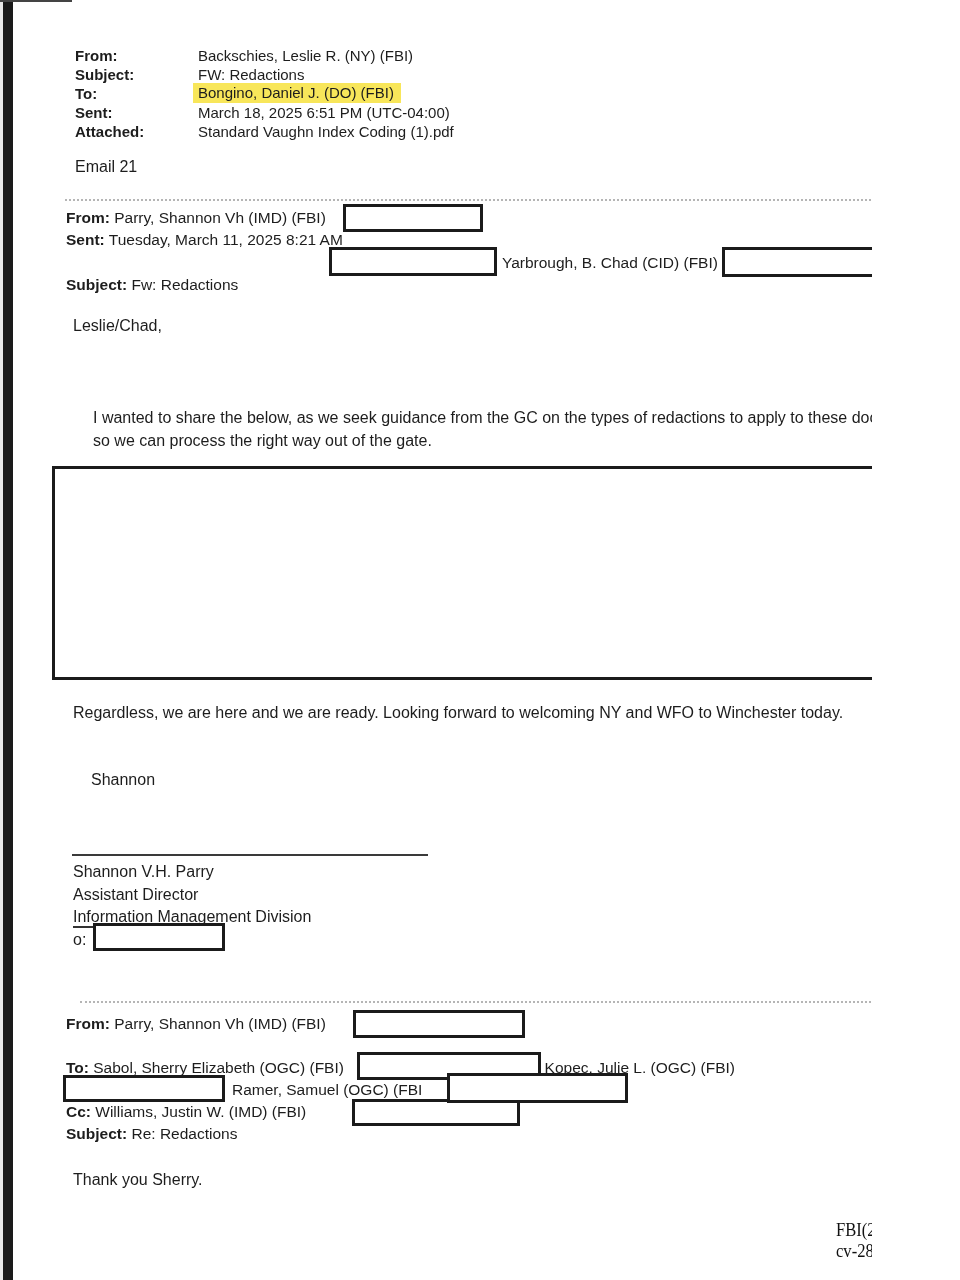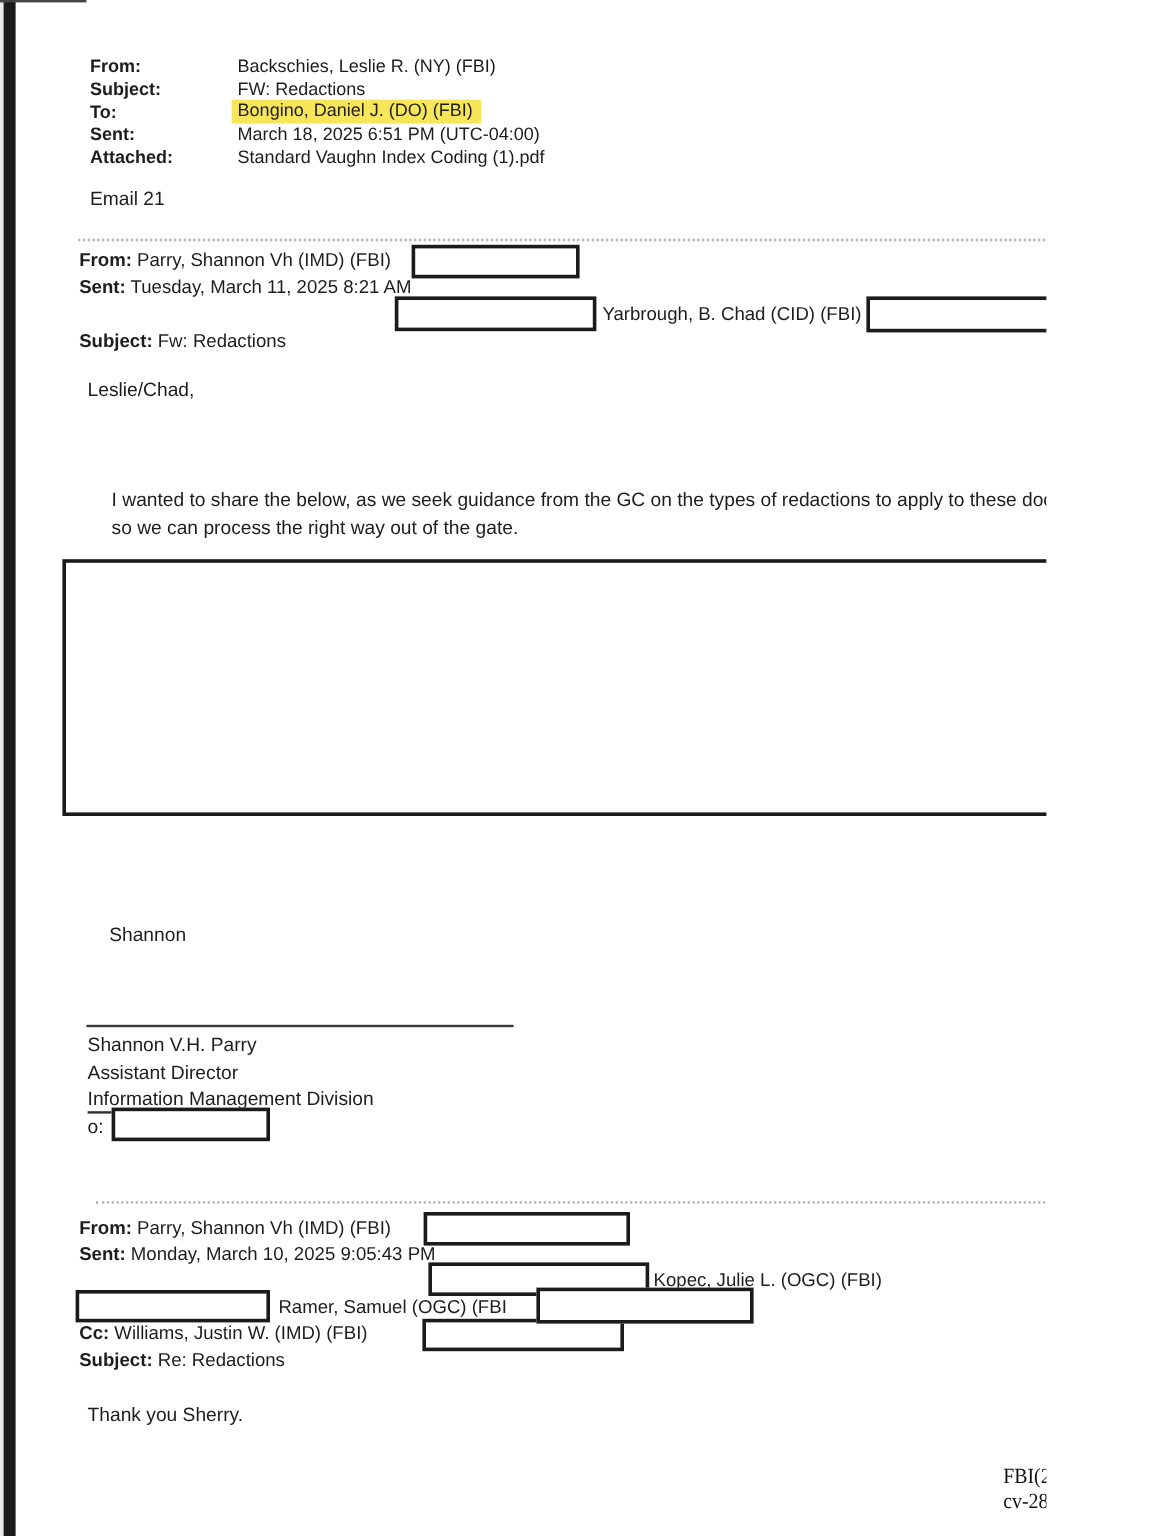--- a/index.html
+++ b/index.html
@@ -100,42 +100,43 @@
 
   <div class="abs hdr z1" style="left:66px; top:275px;">
     <span class="b">Subject:</span><span> Fw: Redactions</span>
   </div>
 
   <div class="abs body" style="left:73px; top:314px;">Leslie/Chad,</div>
   <div class="wrap body" style="left:73px; top:406px; width:858px;margin-left:20px;">I wanted to share the below, as we seek guidance from the GC on the types of redactions to apply to these documents so we can process the right way out of the gate.</div>
 
   <div class="redaction" style="left:52px; top:466px; width:891px; height:214px;"></div>
 
+  <div class="wrap body" style="left:73px; top:701px; width:870px;">Regardless, we are here and we are ready. Looking forward to welcoming NY and WFO to Winchester today.</div>
   <div class="abs body" style="left:73px; top:768px;margin-left:18px;">Shannon</div>
 
   <div class="solidline" style="left:72px; top:854px; width:356px;"></div>
   <div class="abs body" style="left:73px; top:860px;">Shannon V.H. Parry</div>
   <div class="abs body" style="left:73px; top:883px;">Assistant Director</div>
   <div class="abs body" style="left:73px; top:905px;">
     <span class="underl">Information Manag</span><span>ement Division</span>
   </div>
   <div class="abs body" style="left:73px; top:928px;">o:</div>
   <div class="redaction" style="left:93px; top:923px; width:132px; height:28px;"></div>
 
   <div class="dotted" style="left:80px; top:1001px; width:867px;"></div>
 
   <div class="abs hdr z1" style="left:66px; top:1014px;">
     <span class="b">From:</span><span> Parry, Shannon Vh (IMD) (FBI)</span>
   </div>
   <div class="redaction" style="left:353px; top:1010px; width:172px; height:28px;"></div>
 
-  <div class="abs hdr z1" style="left:66px; top:1036px;">
-    <span class="b">Sent:</span><span> Monday, March 10, 2025 9:05:43 PM</span>
+
+  <div class="abs hdr z1" style="left:66px; top:1058px;">
+    <span class="b">To:</span><span> Sabol, Sherry Elizabeth (OGC) (FBI)</span>
   </div>
-
   <div class="redaction" style="left:357px; top:1052px; width:184px; height:28px;"></div>
   <div class="abs hdr z1" style="left:536px; top:1058px;">; Kopec, Julie L. (OGC) (FBI)</div>
 
   <div class="redaction" style="left:63px; top:1075px; width:162px; height:27px;"></div>
   <div class="abs hdr z1" style="left:232px; top:1080px;">Ramer, Samuel (OGC) (FBI</div>
   <div class="redaction z3" style="left:447px; top:1073px; width:181px; height:30px;"></div>
 
   <div class="abs hdr z1" style="left:66px; top:1102px;">
     <span class="b">Cc:</span><span> Williams, Justin W. (IMD) (FBI)</span>
   </div>

